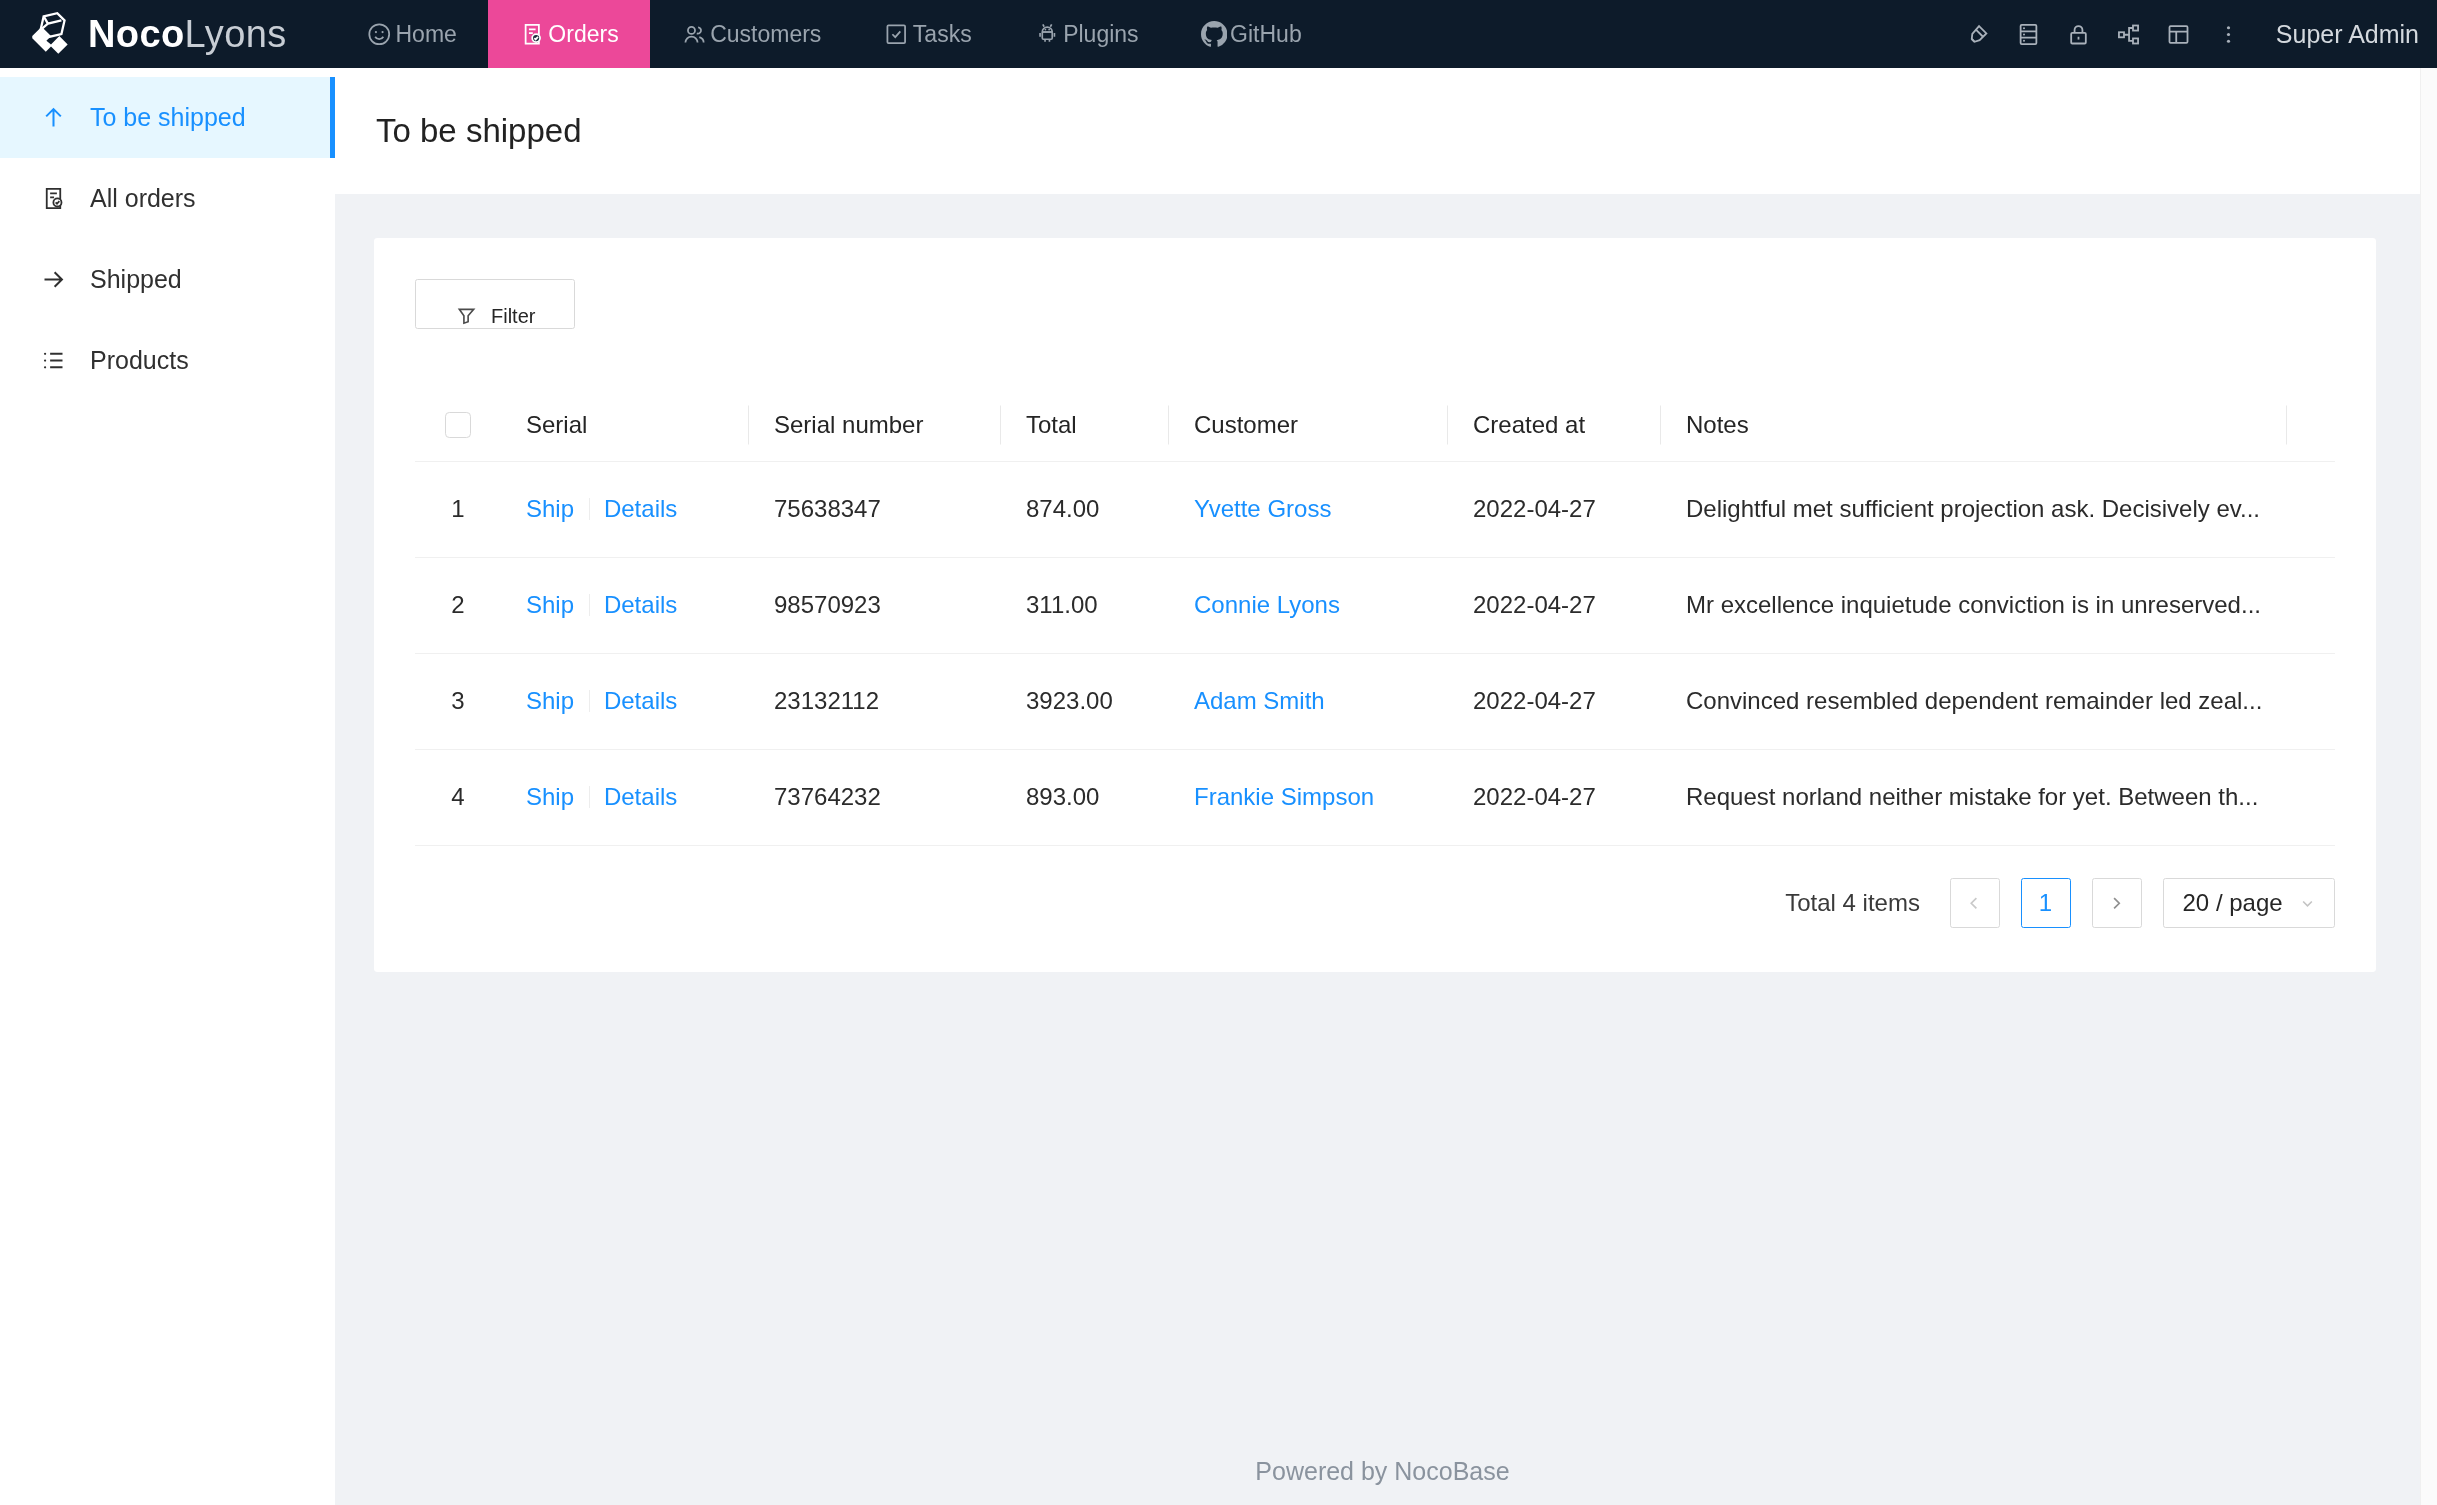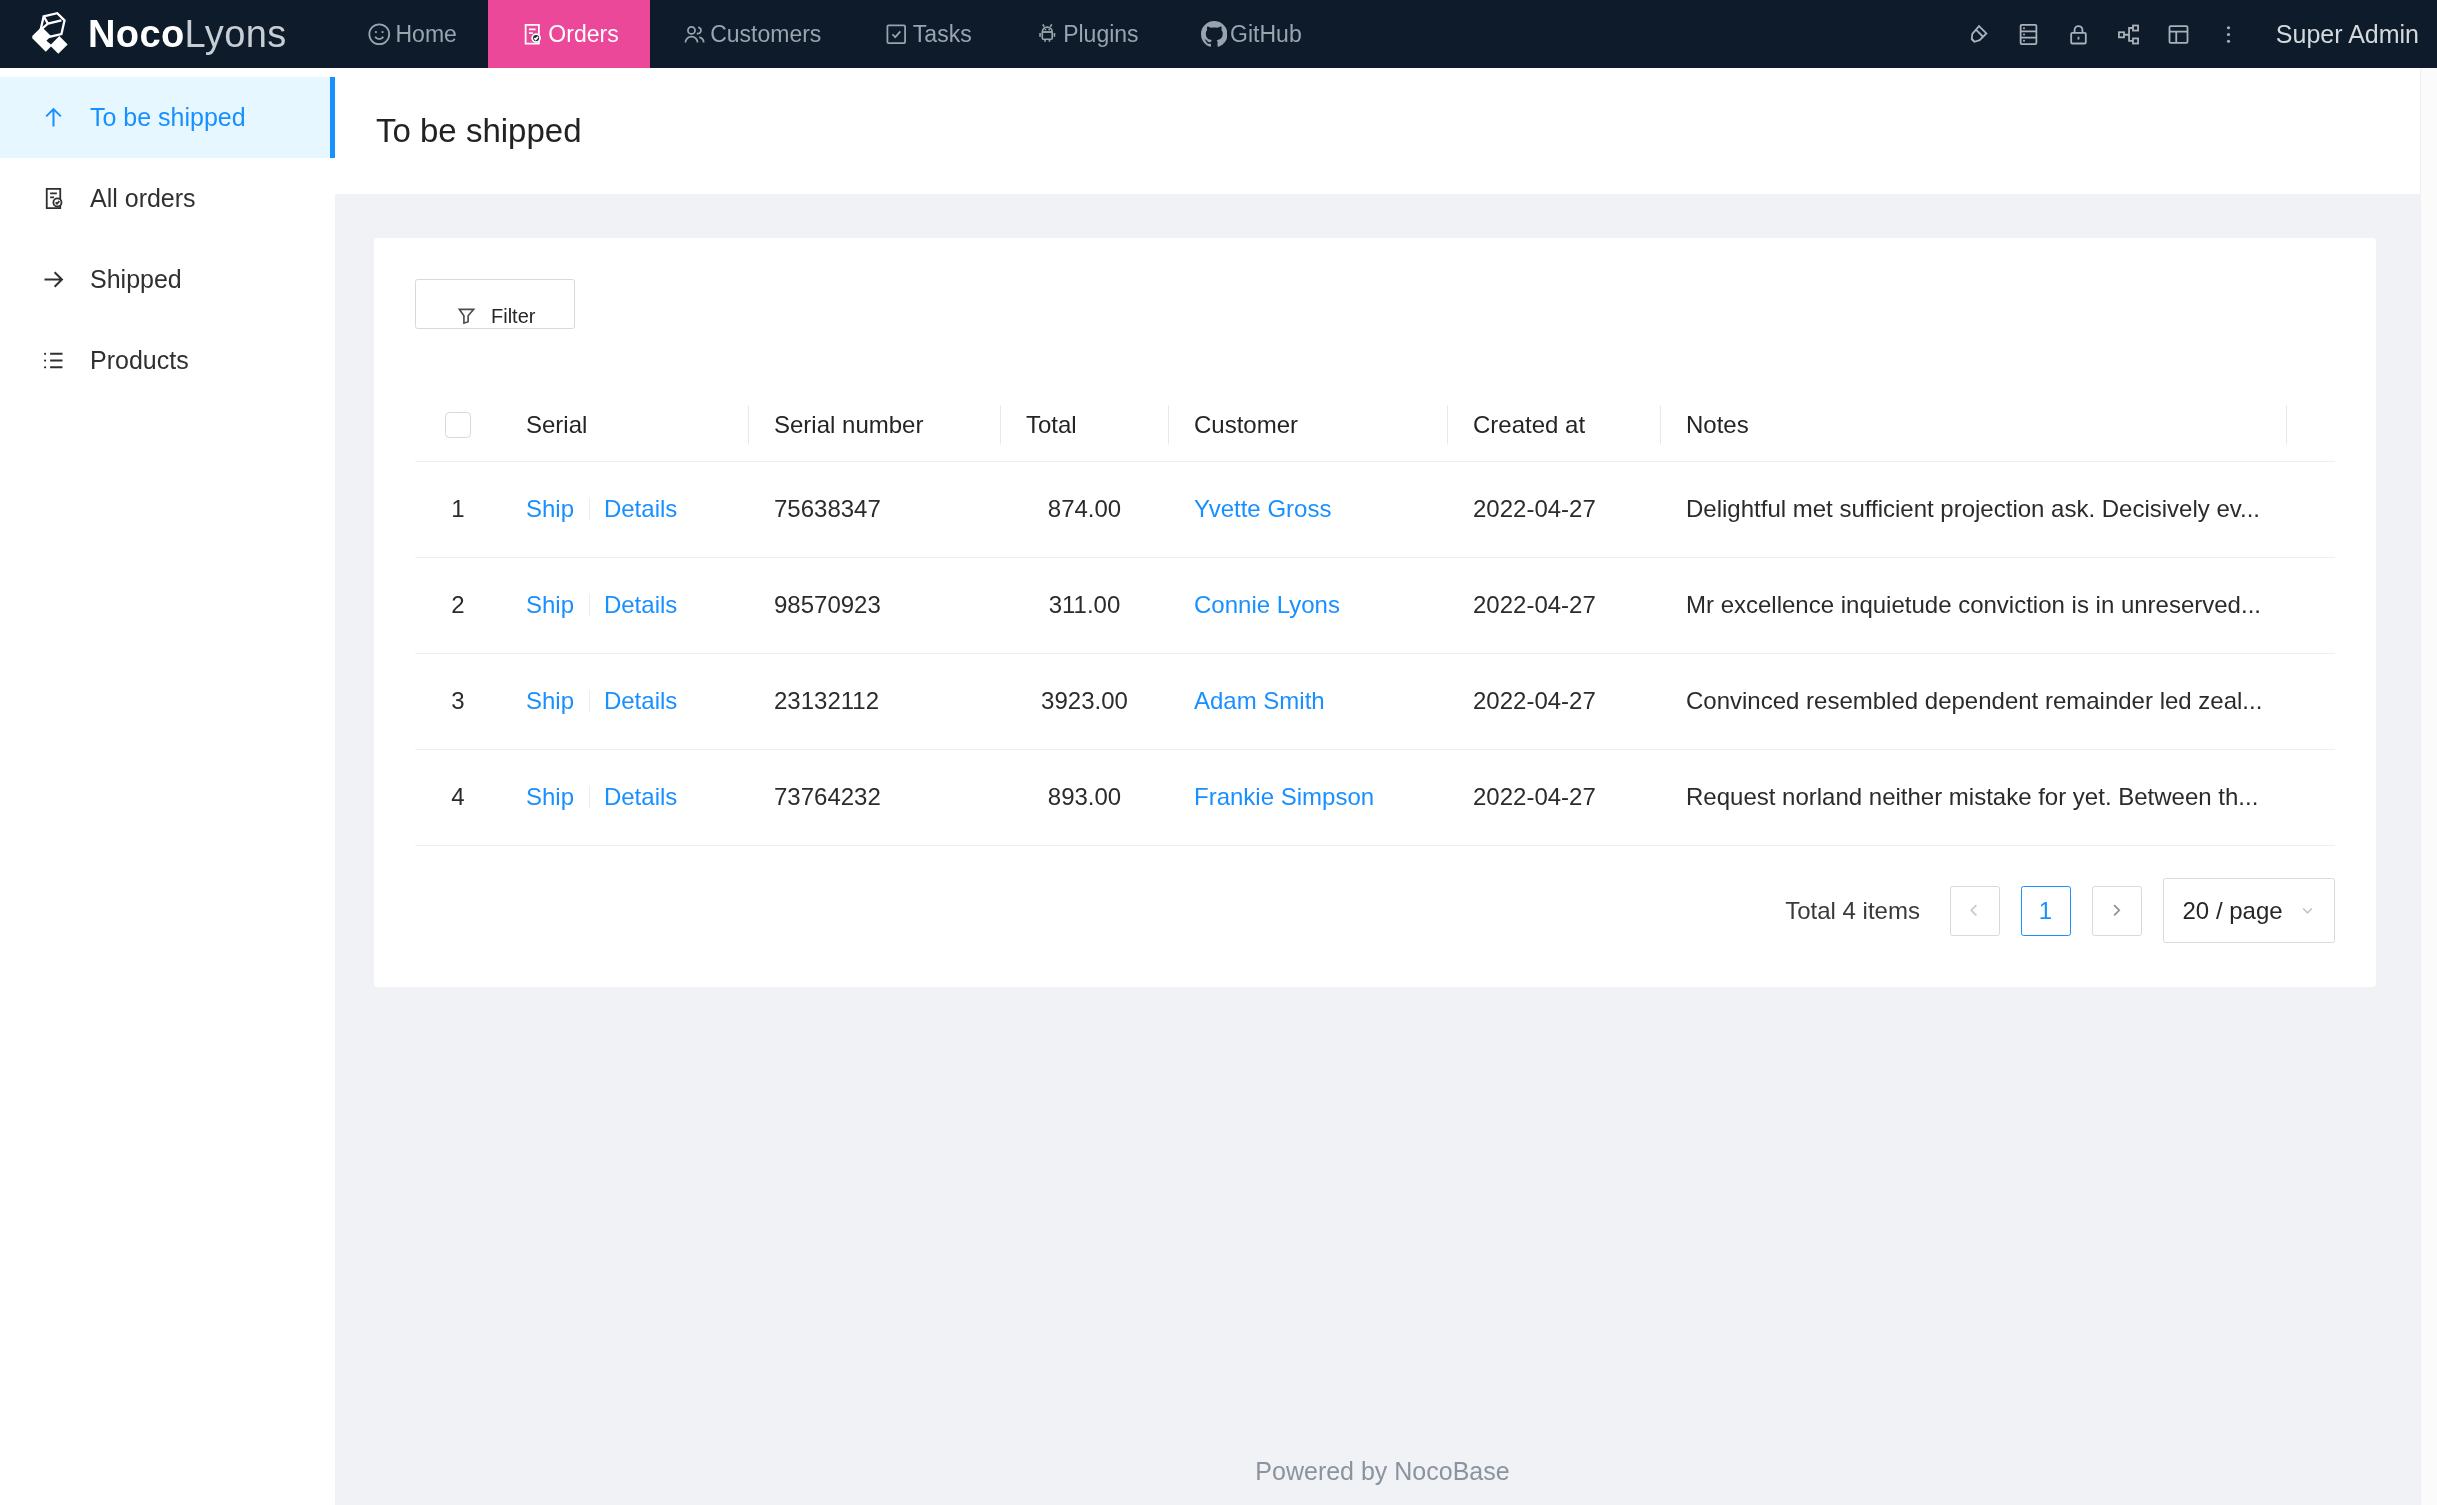--- a/index.html
+++ b/index.html
@@ -51,39 +51,39 @@
 
   table { border-collapse:collapse; table-layout:fixed; width:1919px; margin-top:58px; }
   th, td { font-size:24px; text-align:left; padding:0 0 0 25px; overflow:hidden;
            white-space:nowrap; text-overflow:ellipsis; }
   thead th { height:72px; font-weight:500; color:#252525; position:relative;
              border-bottom:0.9px solid #f0f0f0; background:#fff; }
   thead th.sep::after { content:""; position:absolute; right:0; top:50%; transform:translateY(-50%);
                         width:1.3px; height:39px; background:#e9e9e9; }
   tbody td { height:96px; color:#2b2b2b; border-bottom:0.9px solid #f0f0f0; }
   .col-center { text-align:center; padding-left:0; }
-  .col-right  { text-align:center; padding-right:26px; }
+  .col-right  { text-align:left; padding-right:26px; }
   a.tlink { color:#1890ff; text-decoration:none; cursor:pointer; }
   .action-sep { display:inline-block; width:0.9px; height:22px; background:#ededed;
                 margin:0 14.5px; vertical-align:-3.4px; }
   .checkbox { width:26px; height:26px; border:1.3px solid #d9d9d9; border-radius:4.3px;
               background:#fff; margin:0 auto; cursor:pointer; }
 
   
   .pagination { display:flex; align-items:center; justify-content:flex-end; gap:21px; margin-top:32.5px; }
   .pg-total { font-size:24px; color:#3a3a3a; margin-right:8.6px; }
   .pg-btn { width:50px; height:50px; border:0.9px solid #d9d9d9; border-radius:2.6px; background:#fff;
             display:flex; align-items:center; justify-content:center; cursor:pointer; }
   .pg-btn svg { width:20.5px; height:20.5px; }
   .pg-prev { color:#c9c9c9; }
   .pg-next { color:#8f8f8f; }
   .pg-page { width:50px; height:50px; border:0.9px solid #1890ff; border-radius:2.6px; background:#fff;
              color:#1890ff; font-size:24px; display:flex; align-items:center; justify-content:center;
              cursor:pointer; }
-  .pg-size { height:65px; min-width:169px; border:0.9px solid #d9d9d9; border-radius:2.6px; background:#fff;
+  .pg-size { height:50px; min-width:169px; border:0.9px solid #d9d9d9; border-radius:2.6px; background:#fff;
              display:flex; align-items:center; justify-content:space-between; gap:15.4px;
              padding:0 17px 0 19px; font-size:24px; color:#262626; cursor:pointer; }
   .pg-size svg { width:19px; height:19px; color:#c4c4c4; }
 
   .footer { position:absolute; left:0; right:8px; bottom:19px; text-align:center;
             font-size:25px; color:#8a939e; }
 
   .scroll-track { position:fixed; top:68px; right:0; width:17px; height:1437px;
                   background:#fbfbfb; border-left:0.9px solid #f0f0f0; z-index:40; cursor:pointer; }
 </style>

